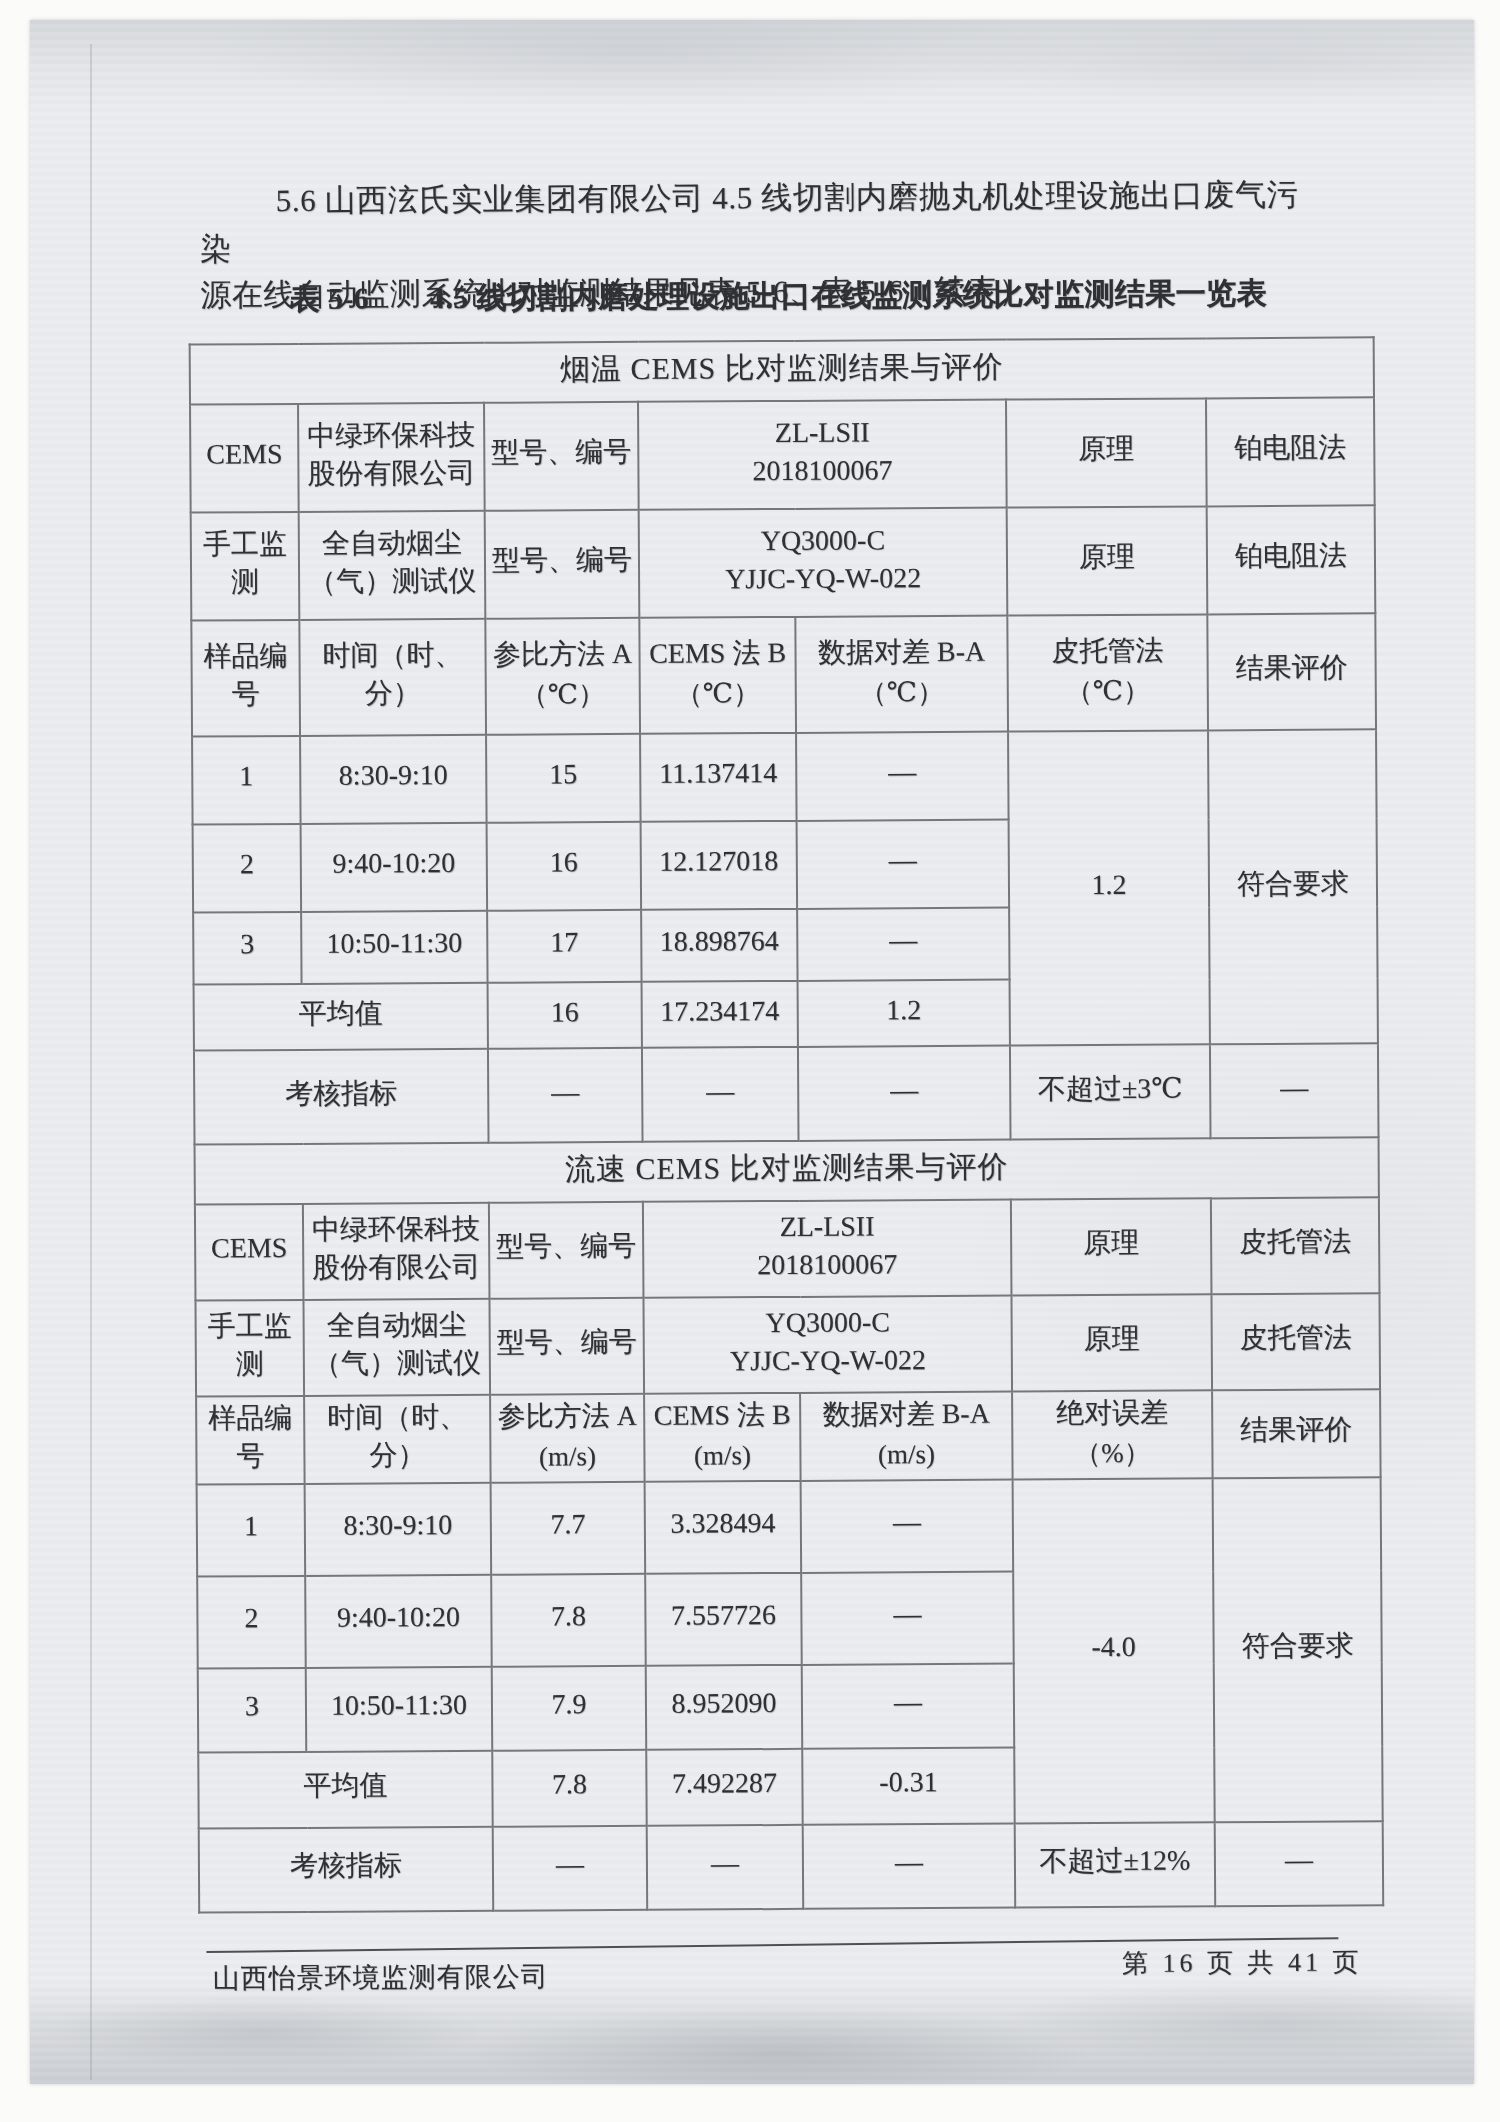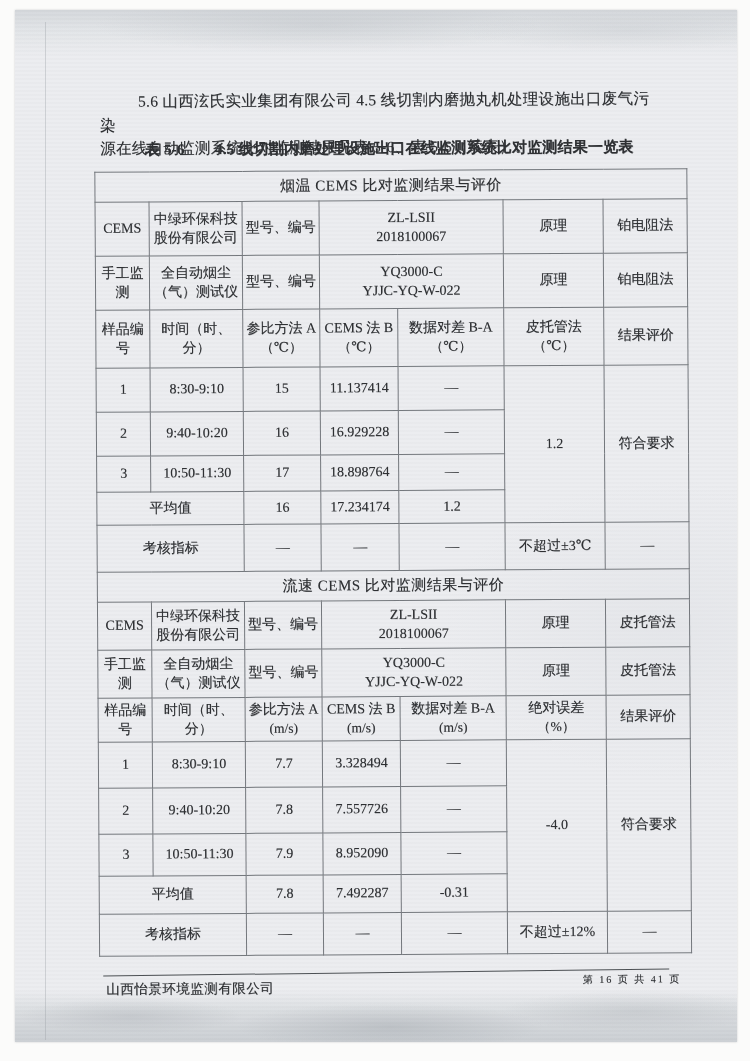--- a/index.html
+++ b/index.html
@@ -75,21 +75,21 @@
   tr.h54{height:54px;} tr.h58{height:58px;}
   .footer-rule{
     position:absolute;left:100px;top:972px;width:566px;height:1.4px;
     background:#4c5054;transform:rotate(-0.35deg);
   }
   .footer-company{
     position:absolute;left:103px;top:979px;font-size:13.5px;letter-spacing:.5px;
     text-shadow:.3px .3px .5px rgba(55,58,62,.45);
   }
   .footer-page{
-    position:absolute;right:72px;top:974px;font-size:10px;letter-spacing:2px;
+    position:absolute;right:72px;top:974px;font-size:13px;letter-spacing:2px;
     text-shadow:.3px .3px .5px rgba(55,58,62,.45);
   }
 </style>
 </head>
 <body>
 
 <div class="paper">
   <div class="band-top"></div>
   <div class="band-bottom"></div>
   <div class="mottle"></div>
@@ -169,21 +169,21 @@
       <td>15</td>
       <td>11.137414</td>
       <td>—</td>
       <td rowspan="4">1.2</td>
       <td rowspan="4">符合要求</td>
     </tr>
     <tr class="h44">
       <td>2</td>
       <td>9:40-10:20</td>
       <td>16</td>
-      <td>16.929228</td>
+      <td>12.127018</td>
       <td>—</td>
     </tr>
     <tr class="h36">
       <td>3</td>
       <td>10:50-11:30</td>
       <td>17</td>
       <td>18.898764</td>
       <td>—</td>
     </tr>
     <tr class="h33">

